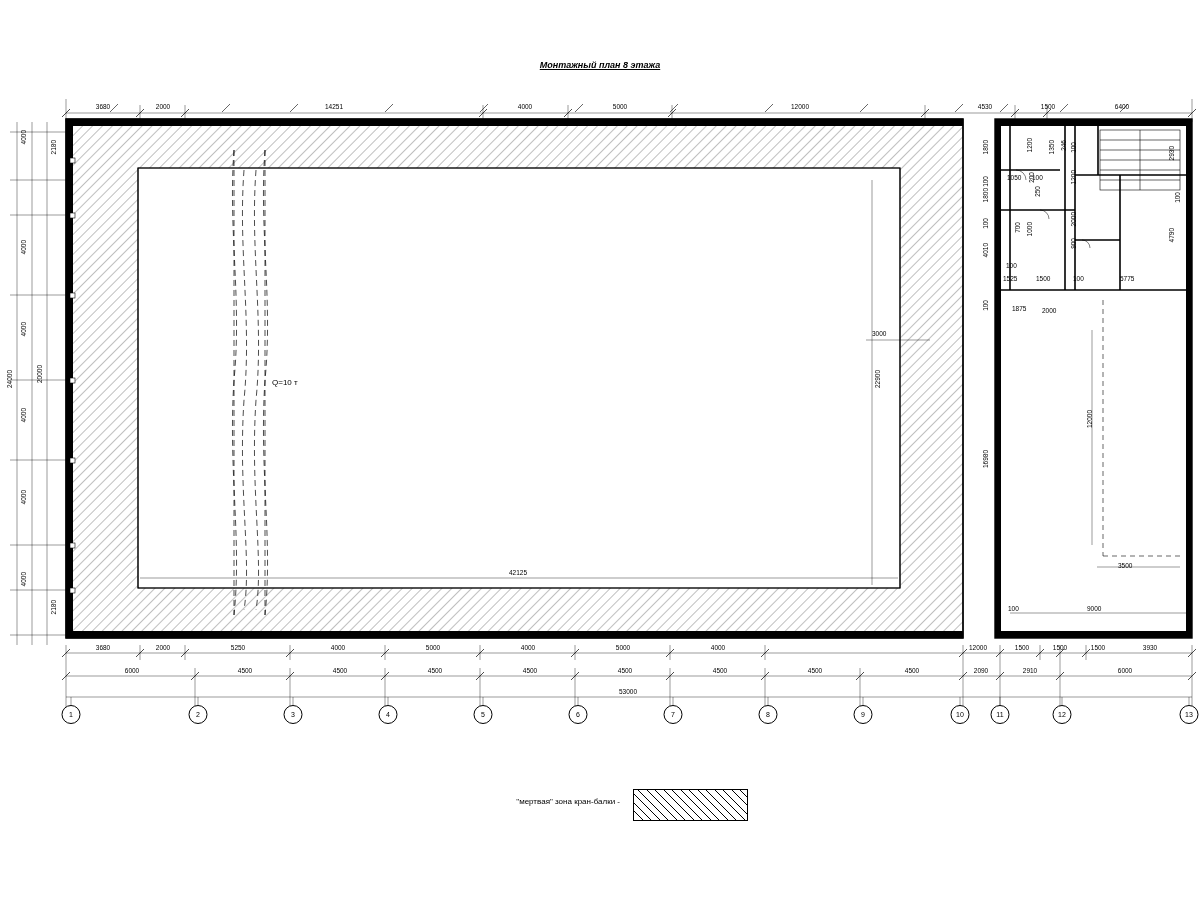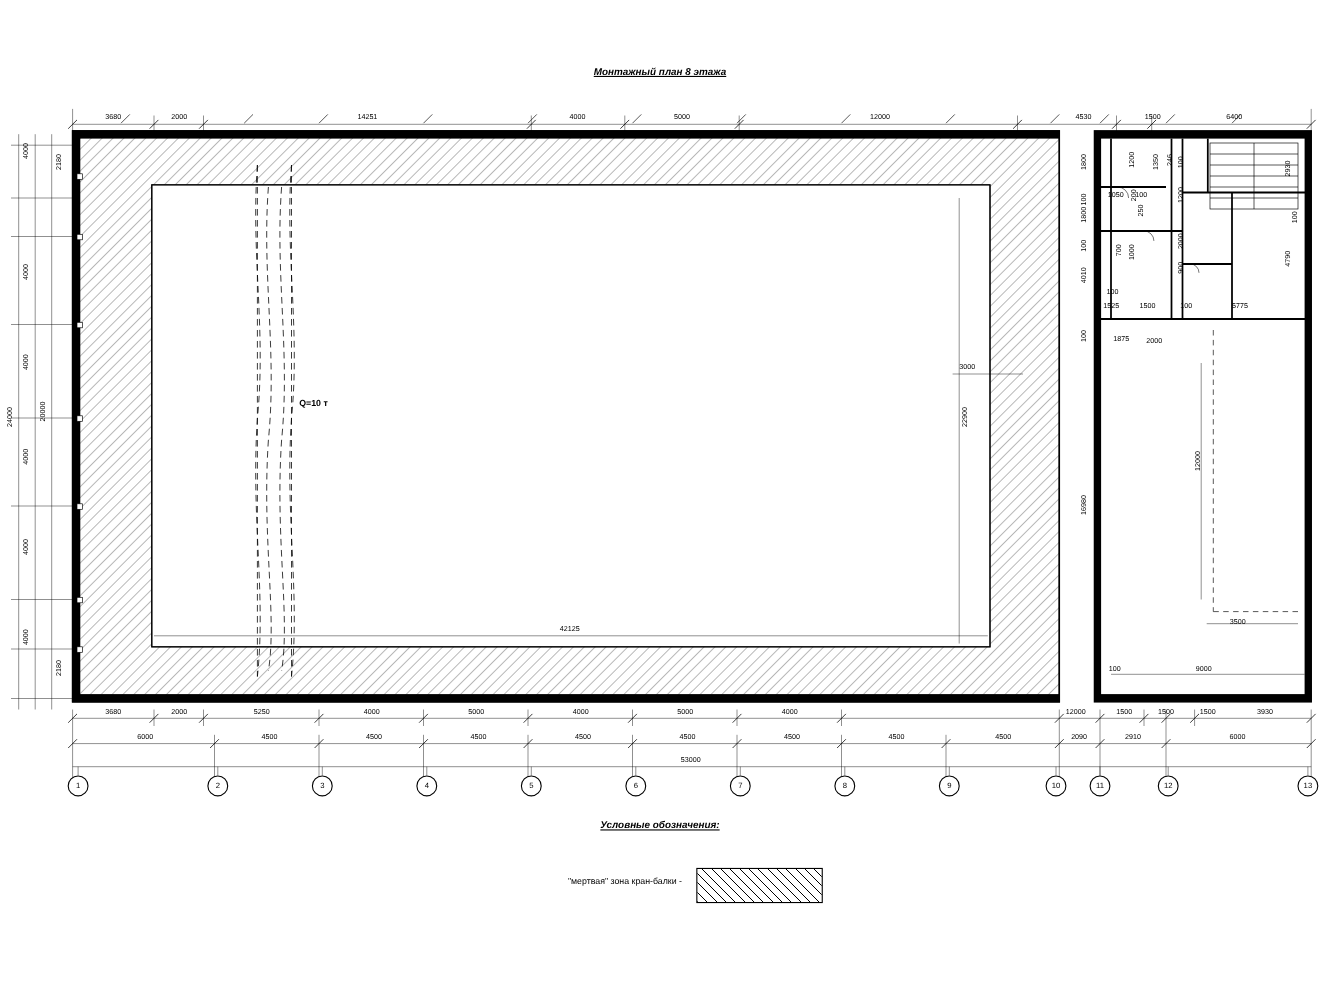--- a/index.html
+++ b/index.html
@@ -36,21 +36,20 @@
     background:#fff;transform:translateX(-50%);
   }
   svg{position:absolute;left:0;top:0;}
 </style>
 </head>
 <body>
 
 <div class="plan">
 
   <div class="title">Монтажный план 8 этажа</div>
-  <div class="legend-title">Условные обозначения:</div>
   <div class="legend-label">"мертвая" зона кран-балки -</div>
   <div class="legend-swatch"></div>
 
   <svg width="1200" height="900">
     <defs>
       <pattern id="hatch" width="7" height="7" patternTransform="rotate(45)" patternUnits="userSpaceOnUse">
         <line x1="0" y1="0" x2="0" y2="7" stroke="#000" stroke-width="0.5"></line>
       </pattern>
     </defs>
 
@@ -292,21 +291,21 @@
   <div class="lbl v" style="left:20px;top:130px;">4000</div>
   <div class="lbl v" style="left:20px;top:240px;">4000</div>
   <div class="lbl v" style="left:20px;top:322px;">4000</div>
   <div class="lbl v" style="left:36px;top:365px;">20000</div>
   <div class="lbl v" style="left:6px;top:370px;">24000</div>
   <div class="lbl v" style="left:20px;top:408px;">4000</div>
   <div class="lbl v" style="left:20px;top:490px;">4000</div>
   <div class="lbl v" style="left:20px;top:572px;">4000</div>
   <div class="lbl v" style="left:50px;top:600px;">2180</div>
 
-  <div class="load-lbl" style="left:272px;top:362px;font-weight:bold;">Q=10 т</div>
+  <div class="load-lbl" style="left:272px;top:378px;">Q=10 т</div>
   <div class="lbl c" style="left:518px;top:569px;">42125</div>
   <div class="lbl v" style="left:874px;top:370px;">22900</div>
   <div class="lbl" style="left:872px;top:330px;">3000</div>
 
   <div class="lbl v" style="left:982px;top:140px;">1800</div>
   <div class="lbl v" style="left:982px;top:176px;">100</div>
   <div class="lbl v" style="left:982px;top:188px;">1800</div>
   <div class="lbl v" style="left:982px;top:218px;">100</div>
   <div class="lbl v" style="left:982px;top:243px;">4010</div>
   <div class="lbl v" style="left:982px;top:300px;">100</div>

